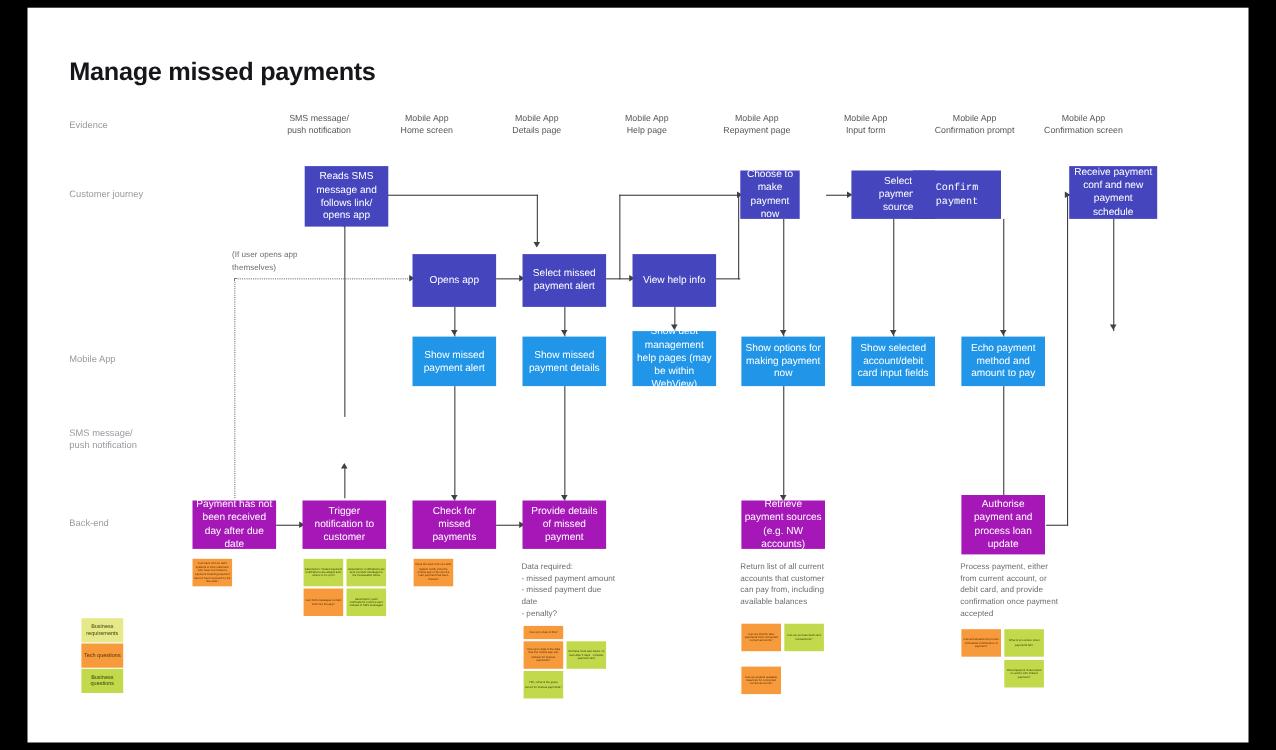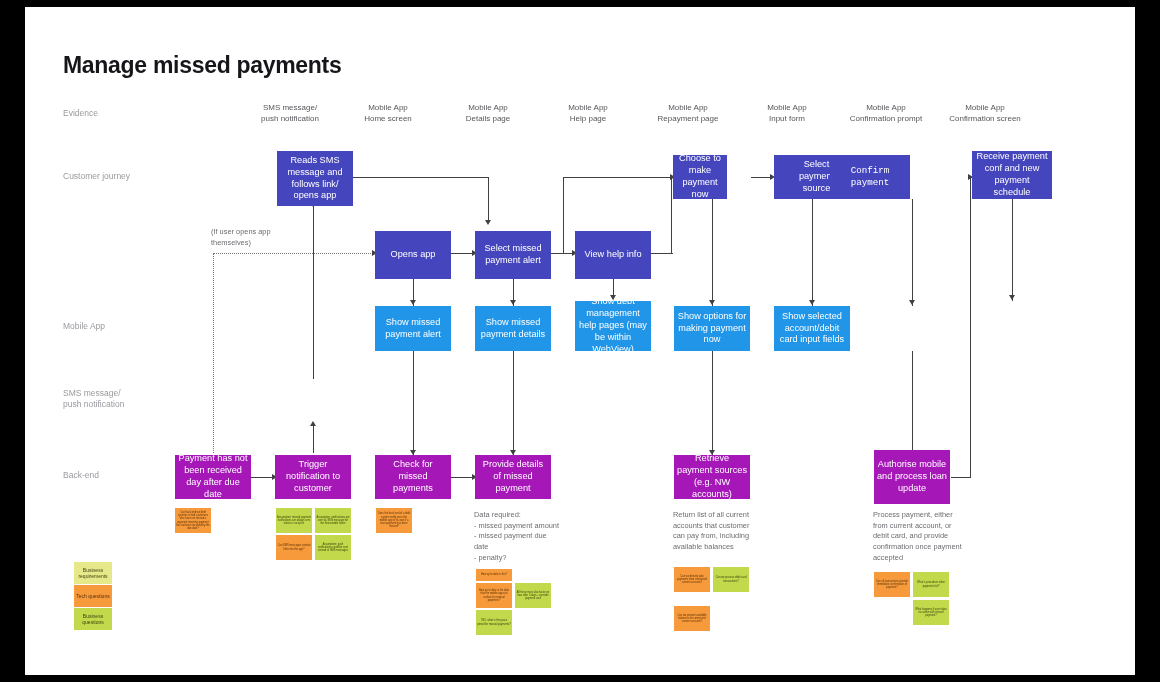--- a/index.html
+++ b/index.html
@@ -156,28 +156,29 @@
   <div class="node n-journey" style="left:648px;top:148px;width:54px;height:44px;">Choose to make payment now</div>
   <div class="node n-journey" style="left:749px;top:148px;width:76px;height:44px;padding-left:12px;">Select payment source</div>
   <div class="node n-journey" style="left:805px;top:148px;width:80px;height:44px;font-family:Liberation Mono, monospace;">Confirm payment</div>
   <div class="node n-journey" style="left:947px;top:144px;width:80px;height:48px;">Receive payment conf and new payment schedule</div>
 
   <div class="node n-app" style="left:350px;top:299px;width:76px;height:45px;">Show missed payment alert</div>
   <div class="node n-app" style="left:450px;top:299px;width:76px;height:45px;">Show missed payment details</div>
   <div class="node n-app" style="left:550px;top:294px;width:76px;height:50px;">Show debt management help pages (may be within WebView)</div>
   <div class="node n-app" style="left:649px;top:299px;width:76px;height:45px;">Show options for making payment now</div>
   <div class="node n-app" style="left:749px;top:299px;width:76px;height:45px;">Show selected account/debit card input fields</div>
+  <div class="node n-app" style="left:849px;top:299px;width:76px;height:45px;">Echo payment method and amount to pay</div>
 
 
   <div class="node n-backend" style="left:150px;top:448px;width:76px;height:44px;">Payment has not been received day after due date</div>
   <div class="node n-backend" style="left:250px;top:448px;width:76px;height:44px;">Trigger notification to customer</div>
   <div class="node n-backend" style="left:350px;top:448px;width:76px;height:44px;">Check for missed payments</div>
   <div class="node n-backend" style="left:450px;top:448px;width:76px;height:44px;">Provide details of missed payment</div>
   <div class="node n-backend" style="left:649px;top:448px;width:76px;height:44px;">Retrieve payment sources (e.g. NW accounts)</div>
-  <div class="node n-backend" style="left:849px;top:443px;width:76px;height:54px;">Authorise mobile and process loan update</div>
+  <div class="node n-backend" style="left:849px;top:443px;width:76px;height:54px;">Authorise payment and process loan update</div>
 
   <div class="caption" style="left:186px;top:220px;width:90px;">(If user opens app themselves)</div>
   <div class="caption" style="left:449px;top:503px;width:86px;white-space:pre-line;">Data required:
 - missed payment amount
 - missed payment due date
 - penalty?</div>
   <div class="caption" style="left:648px;top:503px;width:86px;">Return list of all current accounts that customer can pay from, including available balances</div>
   <div class="caption" style="left:848px;top:503px;width:92px;">Process payment, either from current account, or debit card, and provide confirmation once payment accepted</div>
 
   <div class="note nt-tech" style="left:150px;top:501px;width:36px;height:25px;">Can back end we debt systems to find customers who have not missed a payment meaning payment has not been received by the due date?</div>

